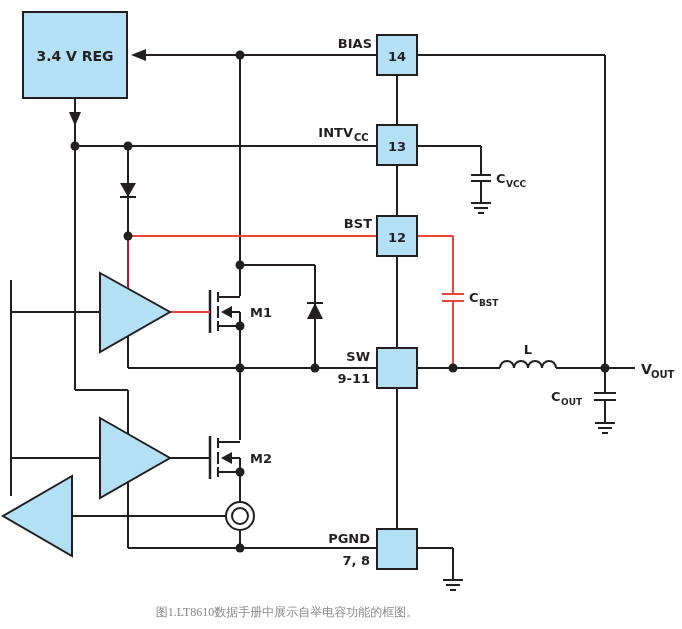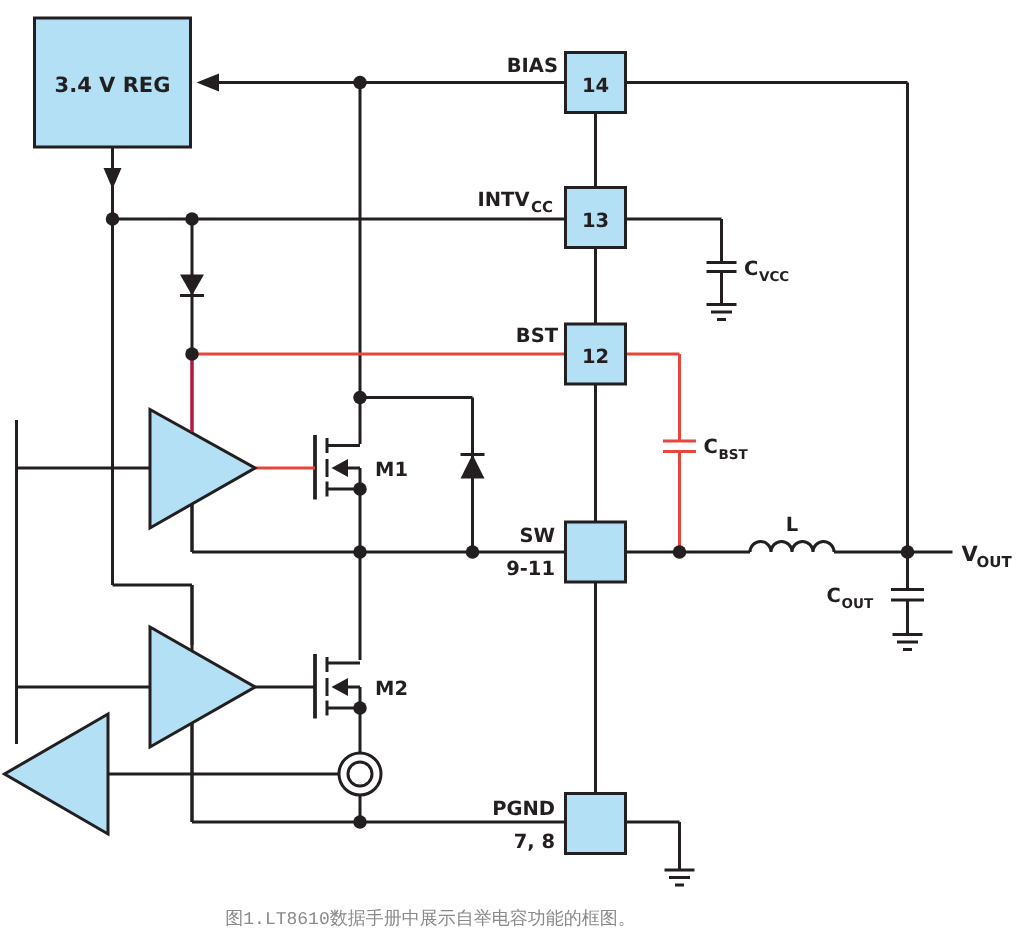--- a/index.html
+++ b/index.html
@@ -1,19 +1,19 @@
 <!DOCTYPE html>
 <html><head>
 <meta charset="utf-8">
 <style>
   html, body { margin: 0; padding: 0; background: #ffffff; }
   body { width: 682px; height: 629px; position: relative; overflow: hidden; font-family: "DejaVu Sans", sans-serif; }
   svg { position: absolute; left: 0; top: 0; }
   .lbl { font-family: "DejaVu Sans", sans-serif; font-weight: bold; fill: #231f20; }
-  .caption { position: absolute; left: 0; width: 574px; top: 604px; text-align: center; font-size: 12px; color: #8a8a8a; font-family: Liberation Mono, monospace; }
+  .caption { position: absolute; left: 0; width: 574px; top: 604px; text-align: center; font-size: 12px; color: #8a8a8a; font-family: Liberation Serif, serif; }
 </style>
 </head>
 <body>
 
 <svg width="682" height="629" viewBox="0 0 682 629" xmlns="http://www.w3.org/2000/svg">
   <defs>
     <marker id="arr" markerWidth="8" markerHeight="8" refX="7" refY="4" orient="auto" markerUnits="userSpaceOnUse"></marker>
   </defs>
 
   <g stroke="#231f20" stroke-width="2" fill="none">

